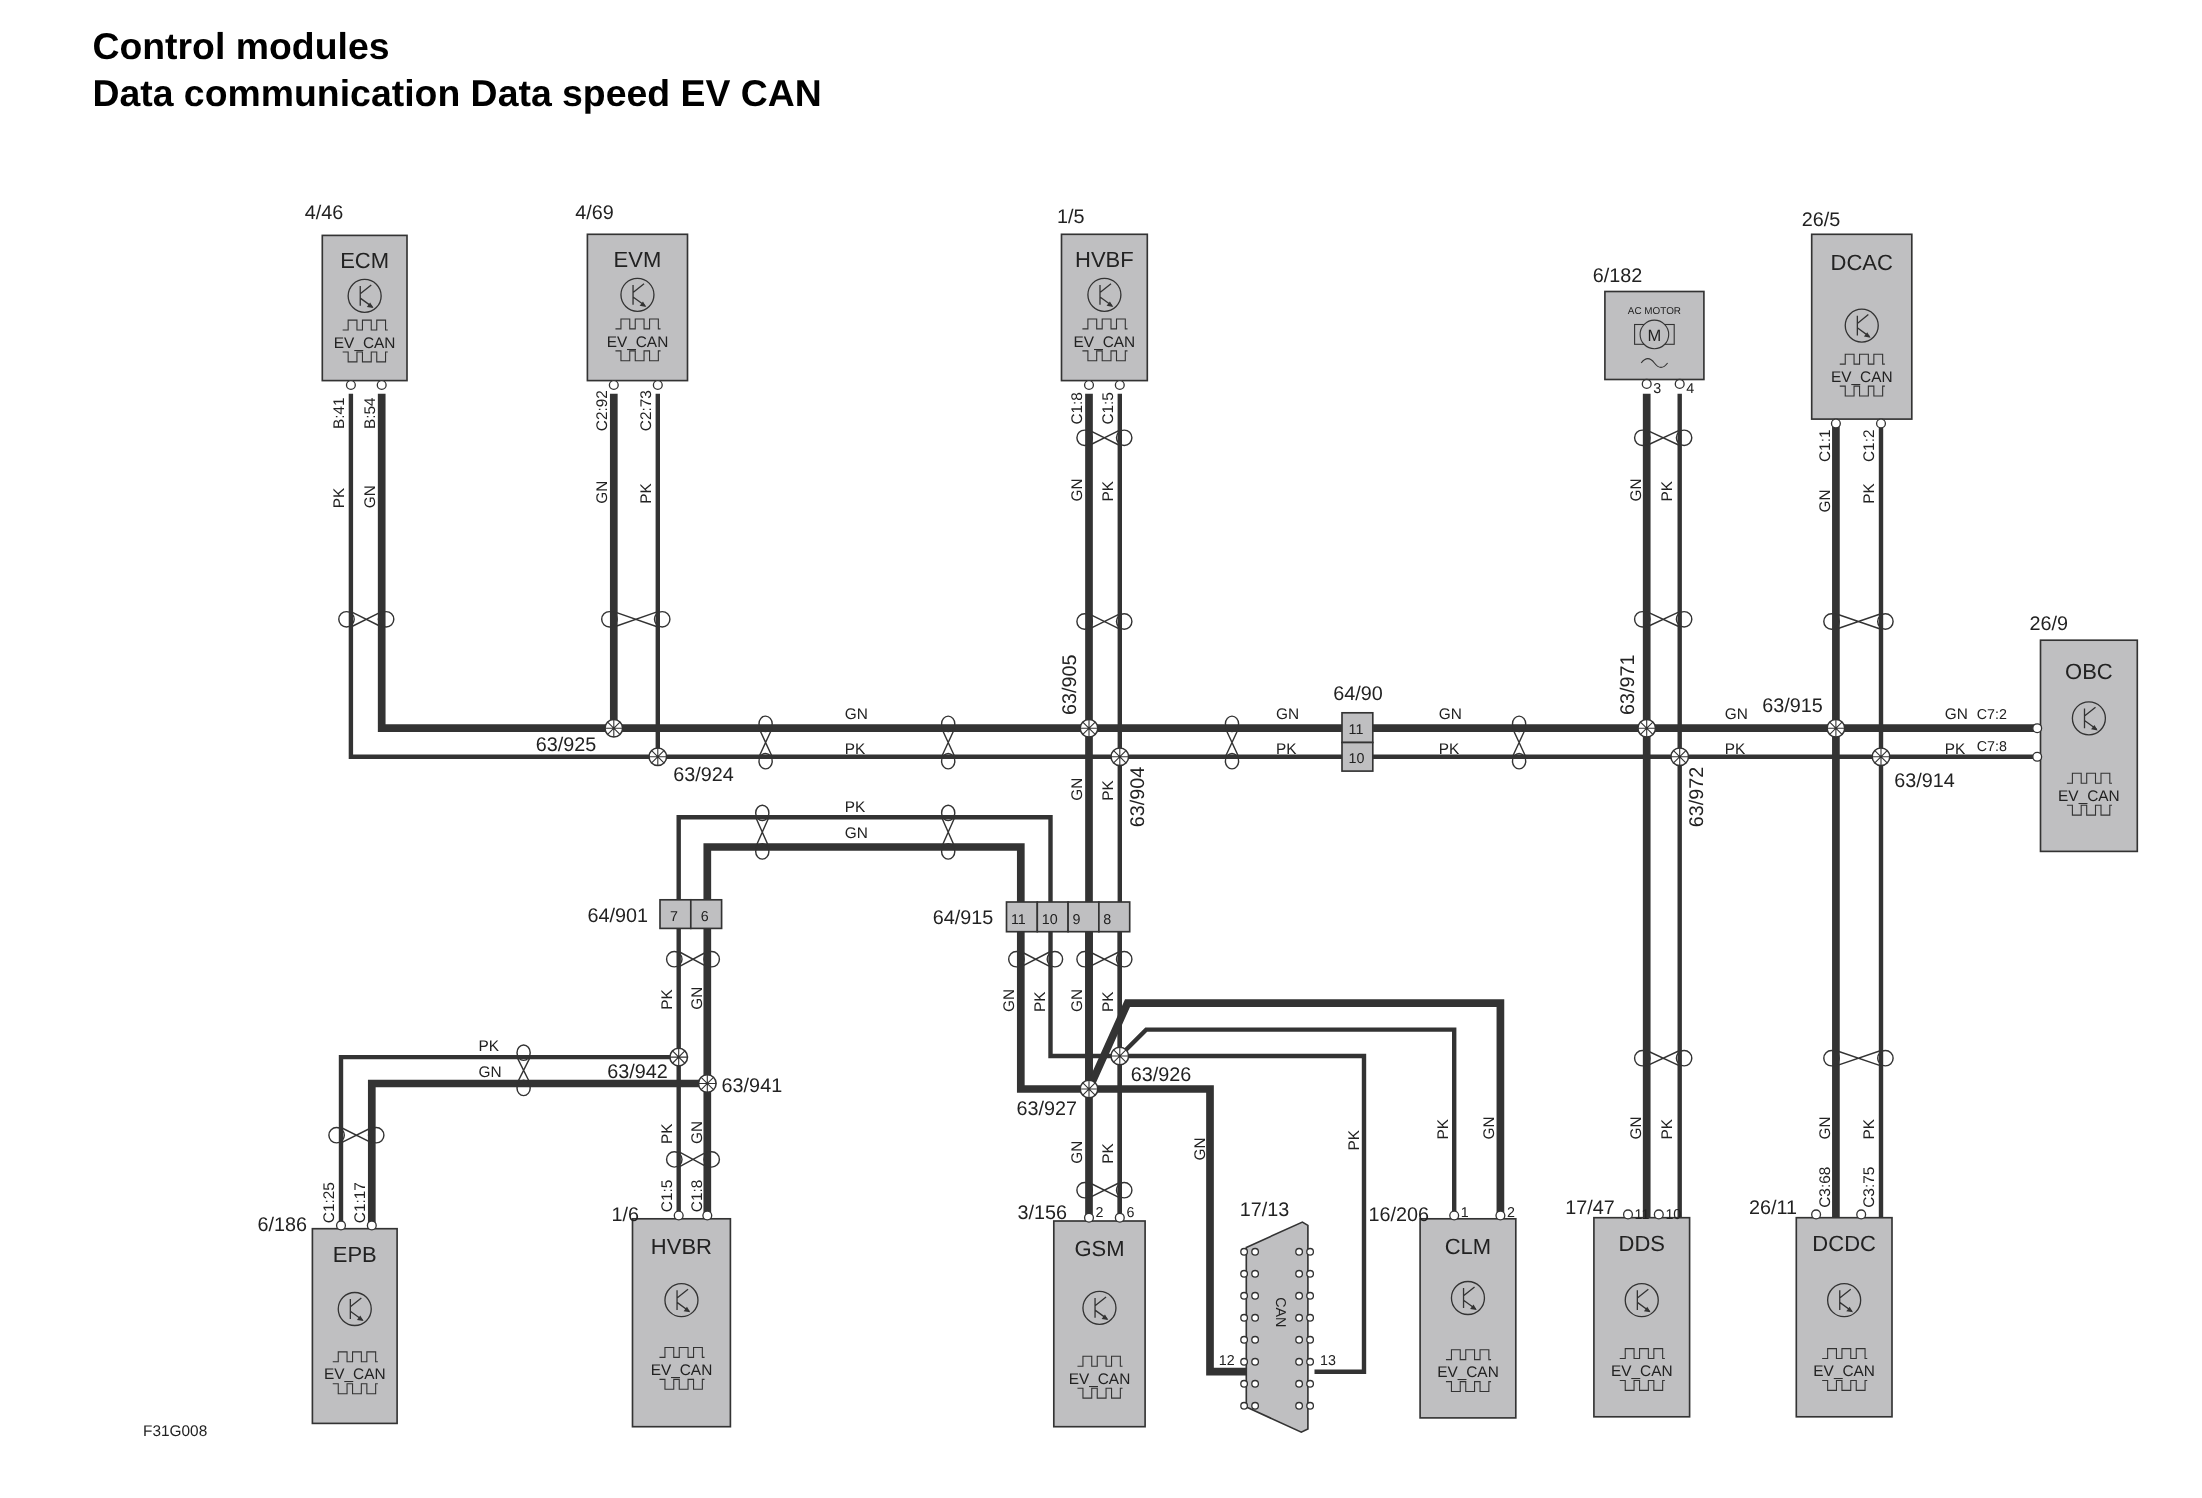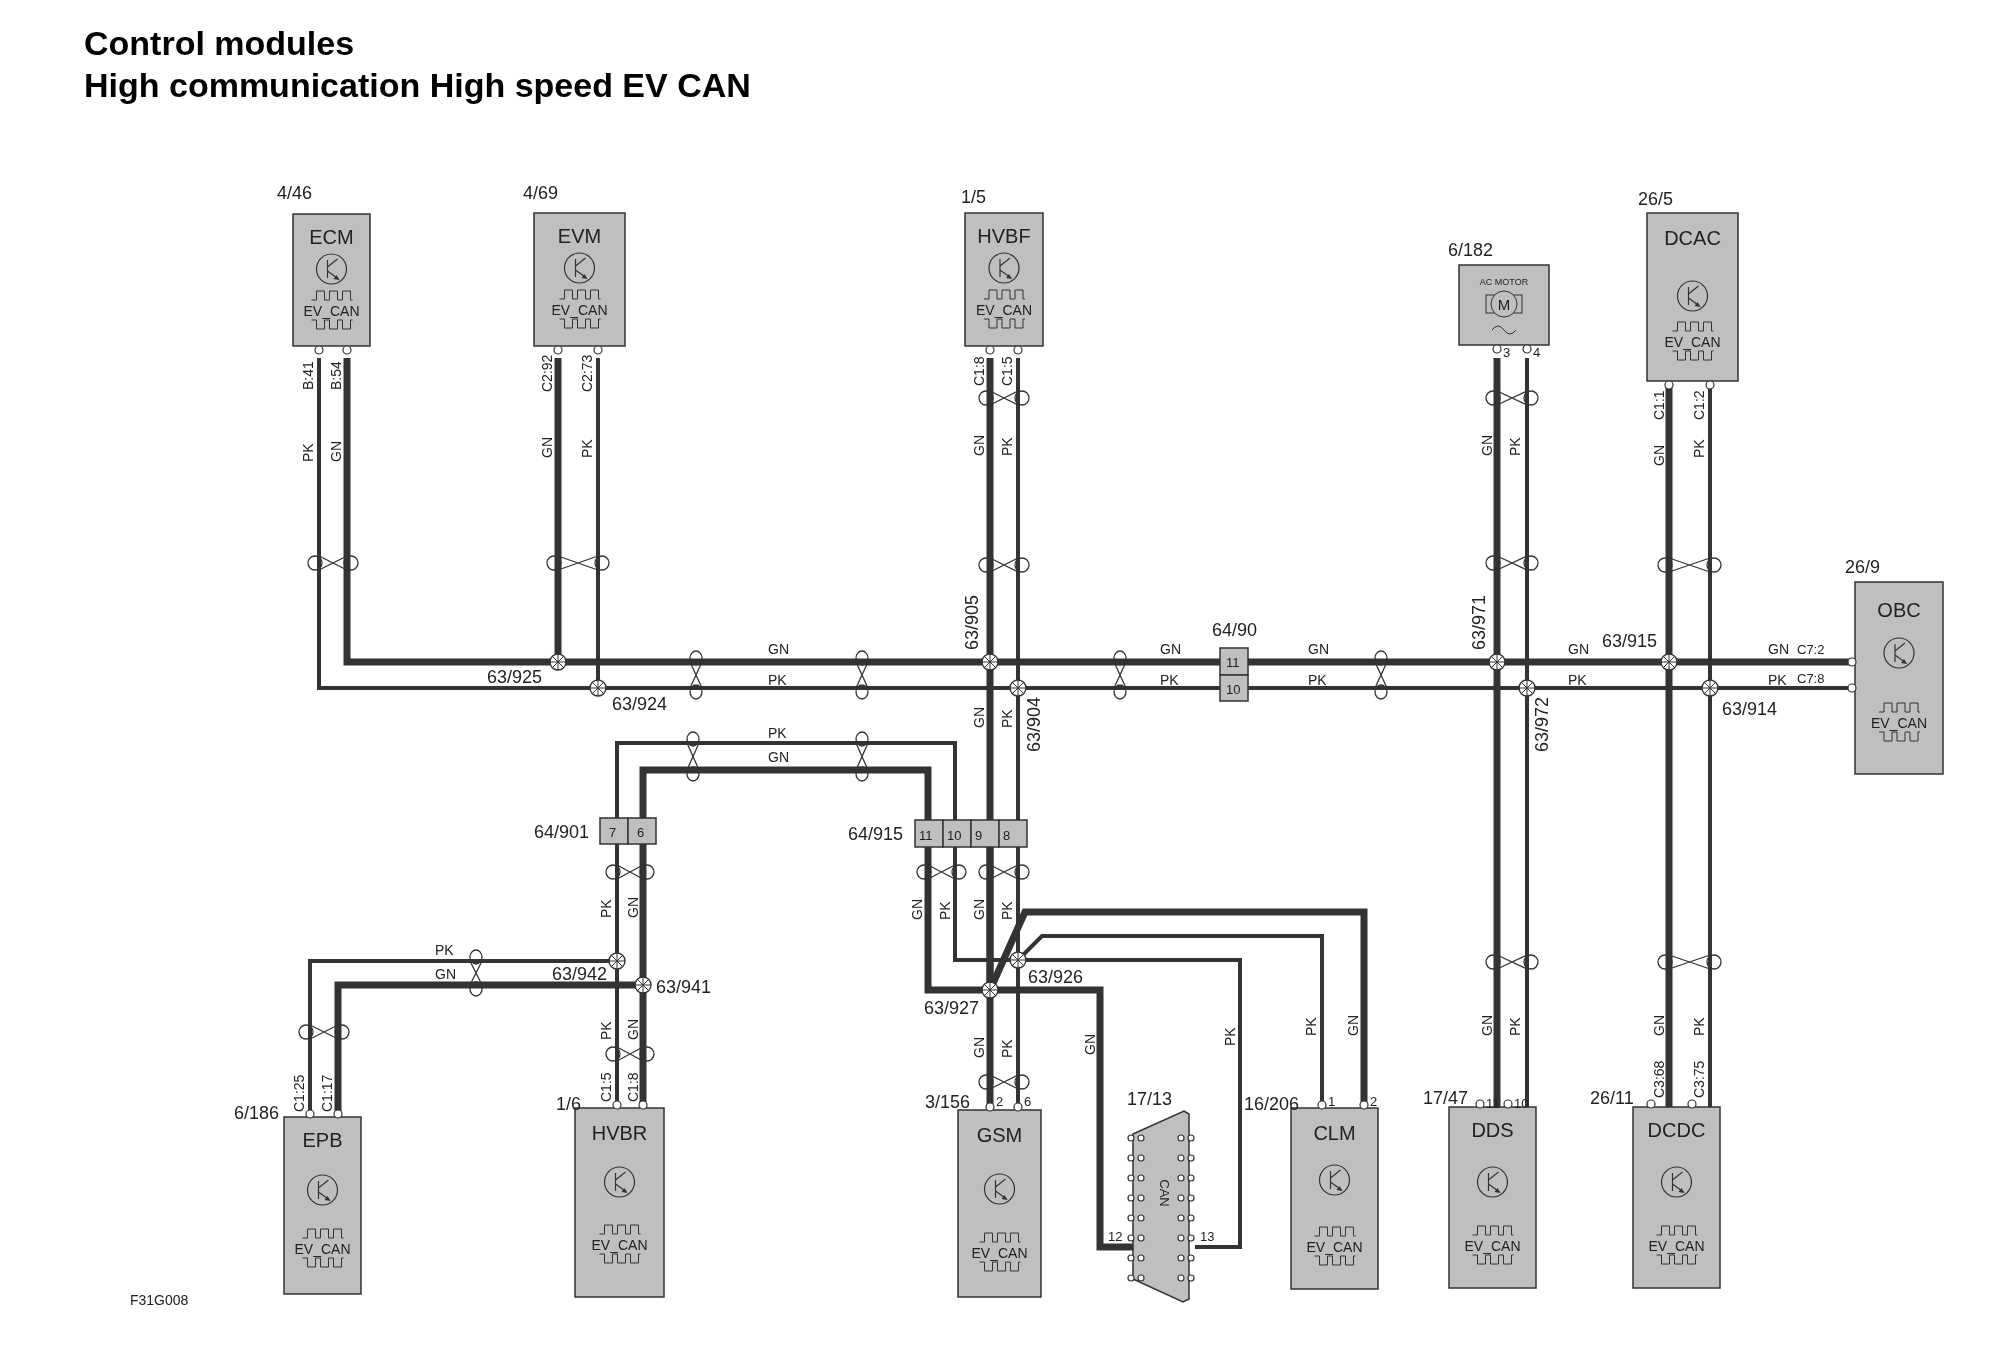--- a/index.html
+++ b/index.html
@@ -18,21 +18,21 @@
   .wl{font-size:14px;}
   .pin{font-size:13px;}
   .spl{font-size:18px;}
   .pinc{fill:#fff;stroke:#333;stroke-width:1.2;}
   .foot{position:absolute;left:130px;top:1292px;font-size:14px;color:#222;}
 </style>
 </head>
 <body>
 
 <div class="title" id="t1">Control modules</div>
-<div class="title" id="t2">High communication High speed EV CAN</div>
+<div class="title" id="t2">Data communication Data speed EV CAN</div>
 
 <svg id="diagram" width="2002" height="1362" viewBox="0 0 2002 1362" xmlns="http://www.w3.org/2000/svg">
   <g id="wires">
       <polyline points="347,358 347,662 1852,662" class="gn"></polyline>
       <polyline points="319,358 319,688 1852,688" class="pk"></polyline>
       <polyline points="558,358 558,662" class="gn"></polyline>
       <polyline points="598,358 598,688" class="pk"></polyline>
       <polyline points="990,358 990,820" class="gn"></polyline>
       <polyline points="1018,358 1018,820" class="pk"></polyline>
       <polyline points="1497,358 1497,1120" class="gn"></polyline>

